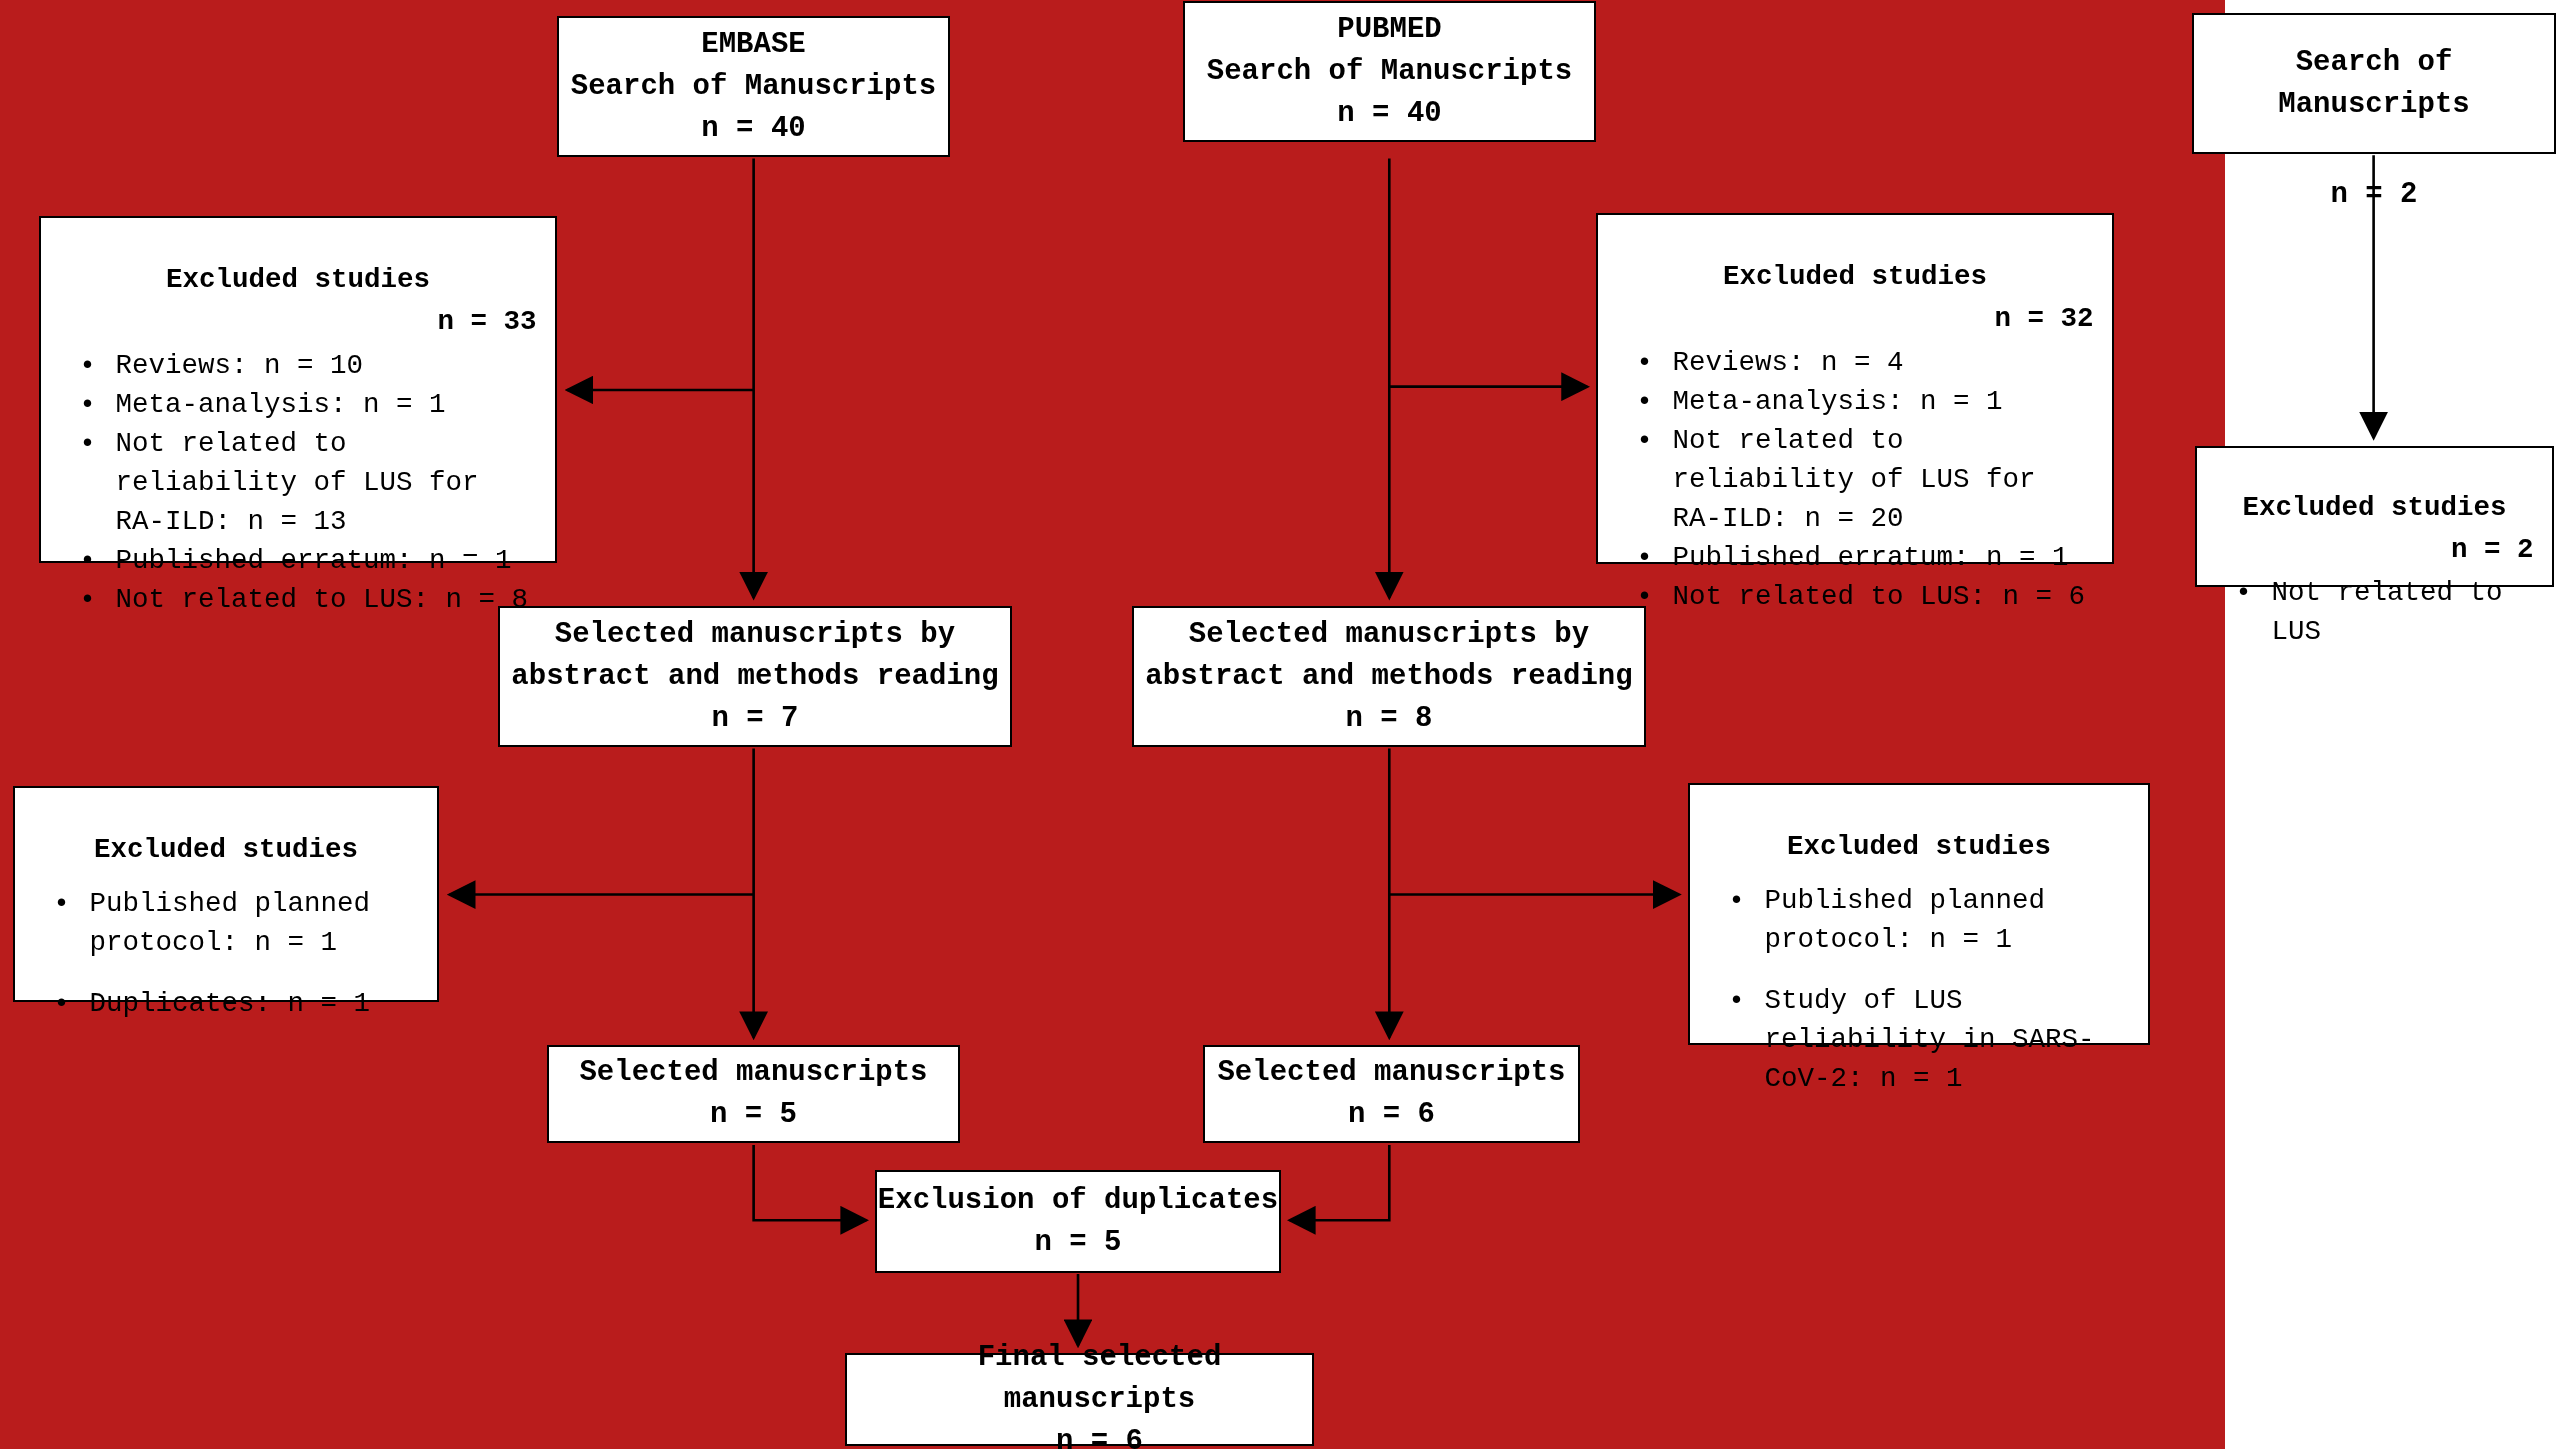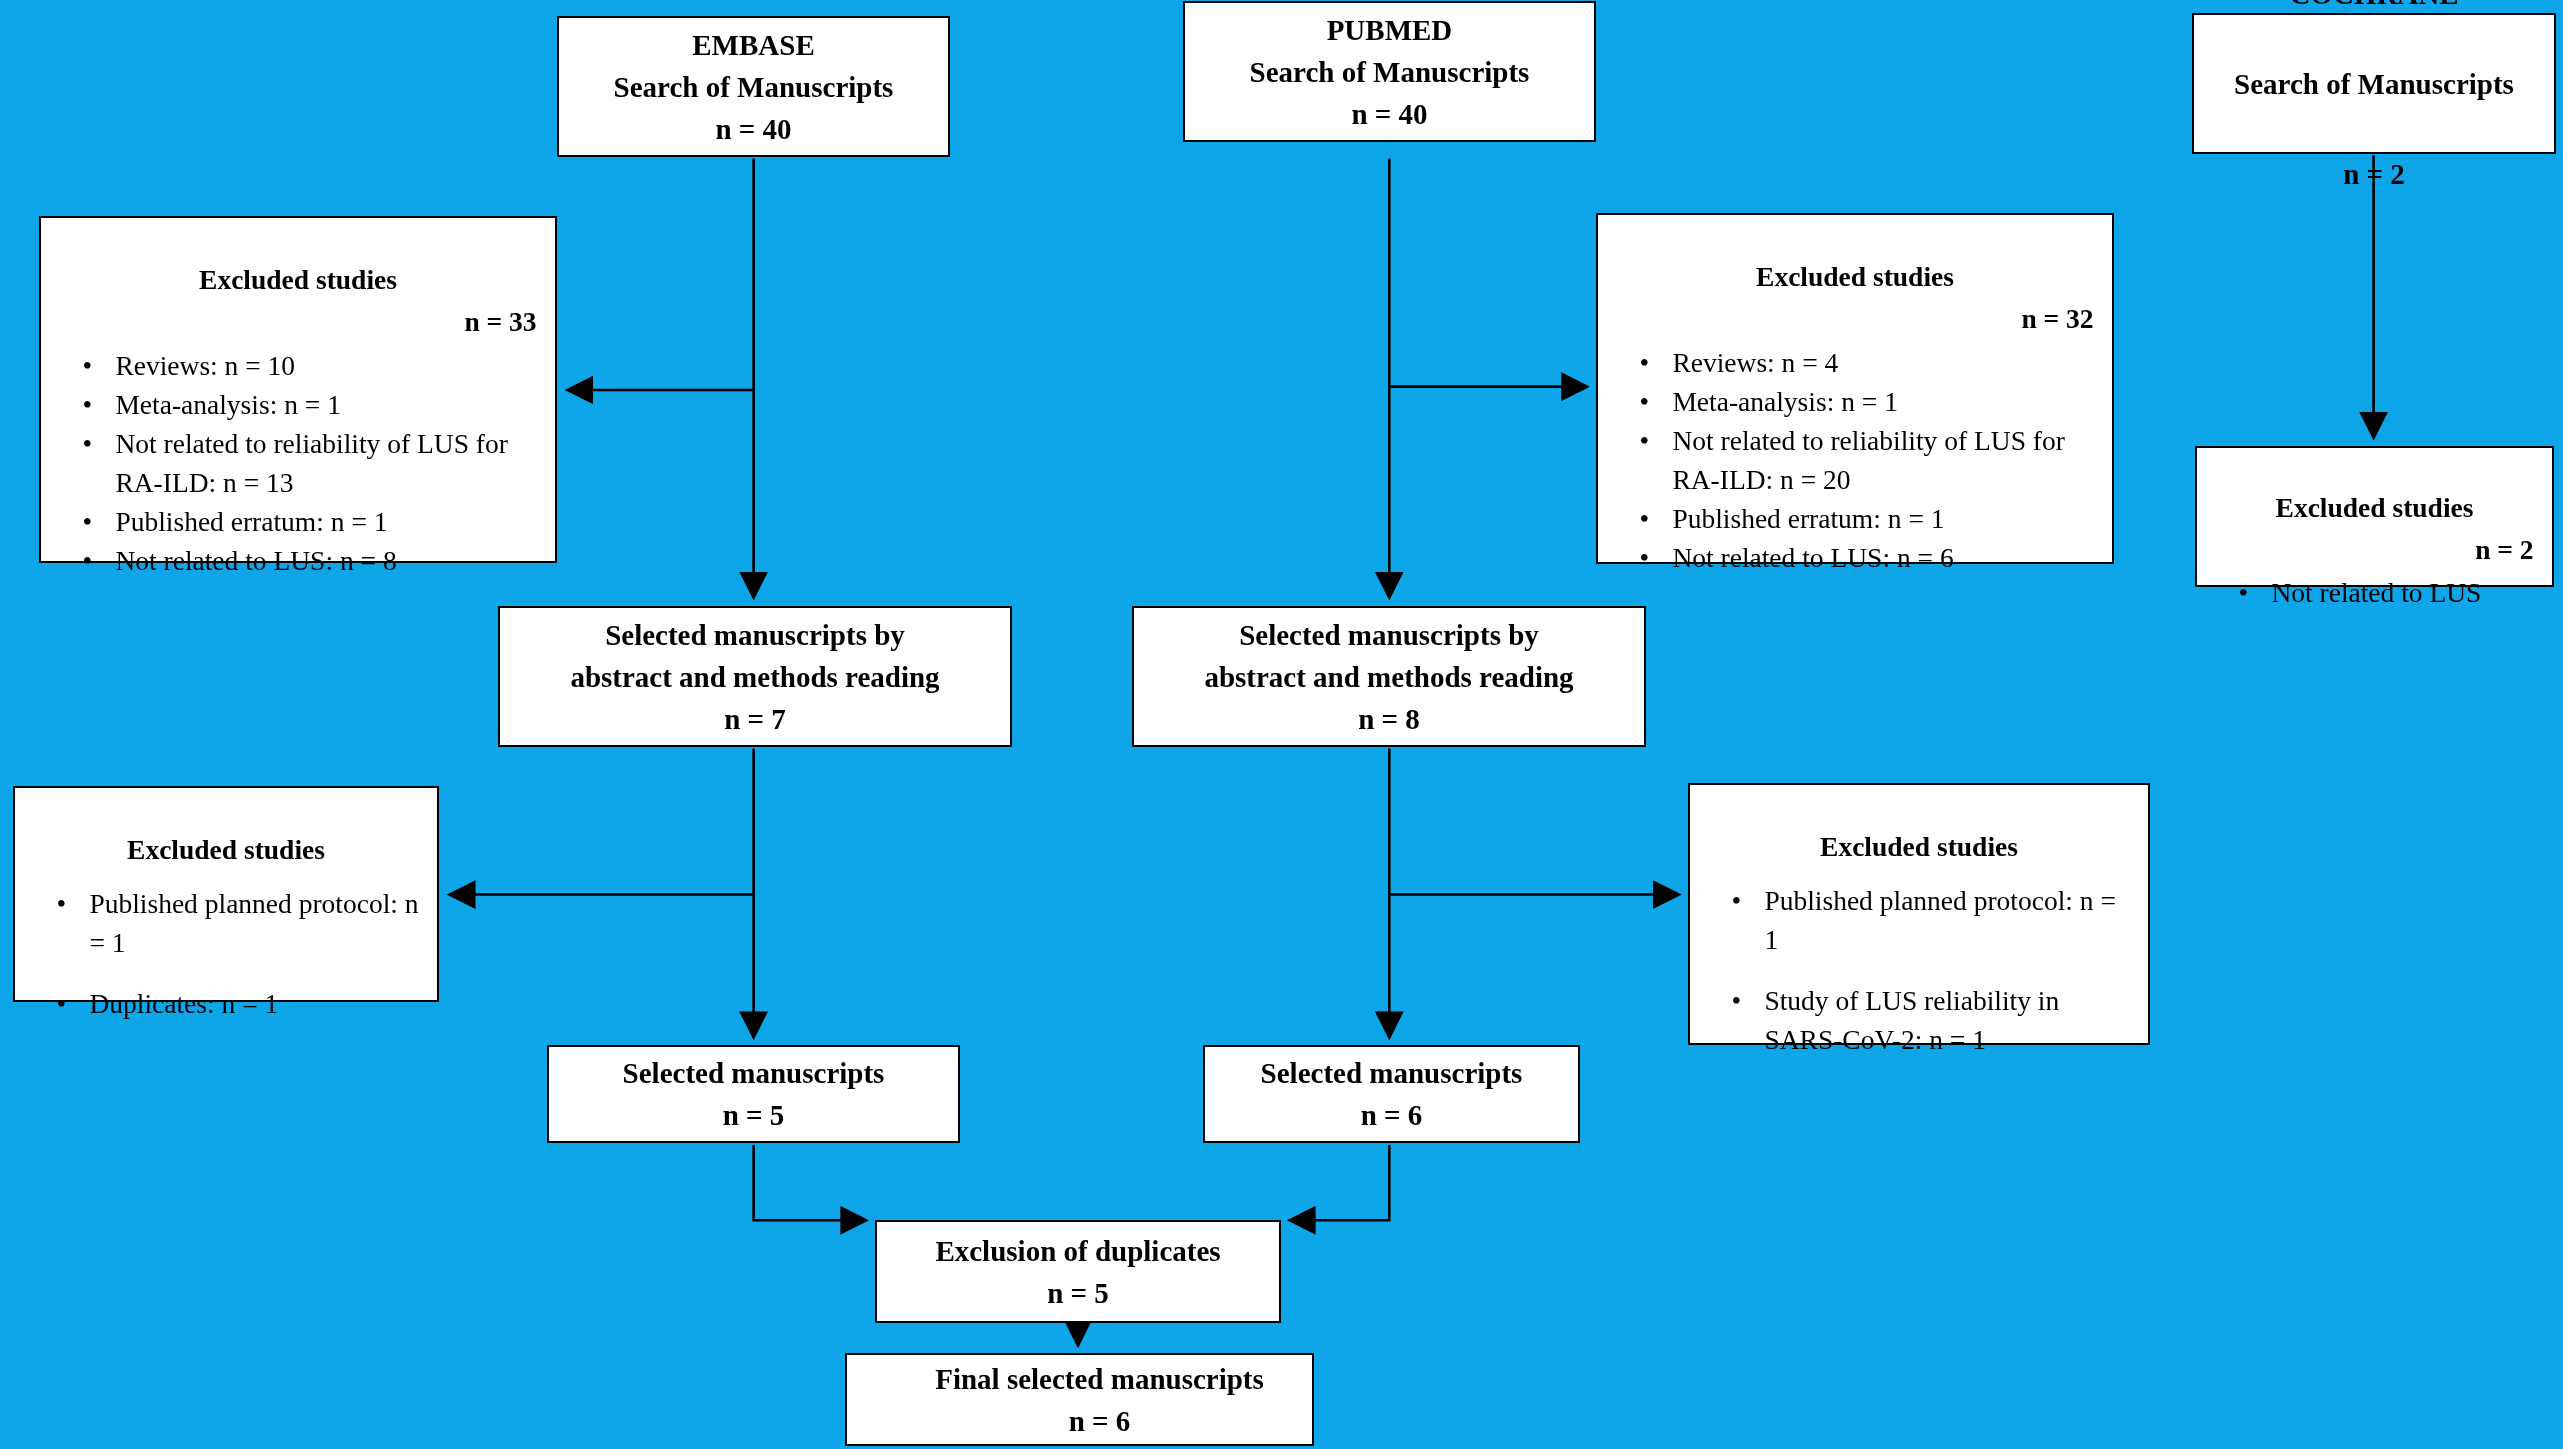--- a/index.html
+++ b/index.html
@@ -1,20 +1,20 @@
 <!DOCTYPE html>
 <html style="font-size:10.5px"><head>
 <meta charset="utf-8">
 <style>
   html,body{margin:0;padding:0;background:#ffffff;}
   #canvas{
     position:relative;
-    width:2563px;height:1449px;
-    background:#0ea5e9;
-    font-family:Liberation Serif, serif;
+    width:2225px;height:1449px;
+    background:#b91c1c;
+    font-family:Liberation Mono, monospace;
     color:#000;
   }
   .box{
     position:absolute;
     background:#fff;
     border:2.6px solid #000;
     box-sizing:border-box;
   }
   .centerbox{
     display:flex;flex-direction:column;justify-content:center;
@@ -184,21 +184,21 @@
   <div class="box centerbox" style="left:547px;top:1045px;width:413px;height:98px;">
     <div>Selected manuscripts</div>
     <div>n = 5</div>
   </div>
 
   <div class="box centerbox" style="left:1203px;top:1045px;width:377px;height:98px;">
     <div>Selected manuscripts</div>
     <div>n = 6</div>
   </div>
 
-  <div class="box centerbox" style="left:875px;top:1220px;width:406px;height:103px;">
+  <div class="box centerbox" style="left:875px;top:1170px;width:406px;height:103px;">
     <div>Exclusion of duplicates</div>
     <div>n = 5</div>
   </div>
 
   <div class="box centerbox" style="left:845px;top:1353px;width:469px;height:93px;padding-left:40px;">
     <div>Final selected manuscripts</div>
     <div>n = 6</div>
   </div>
 
 </div>

